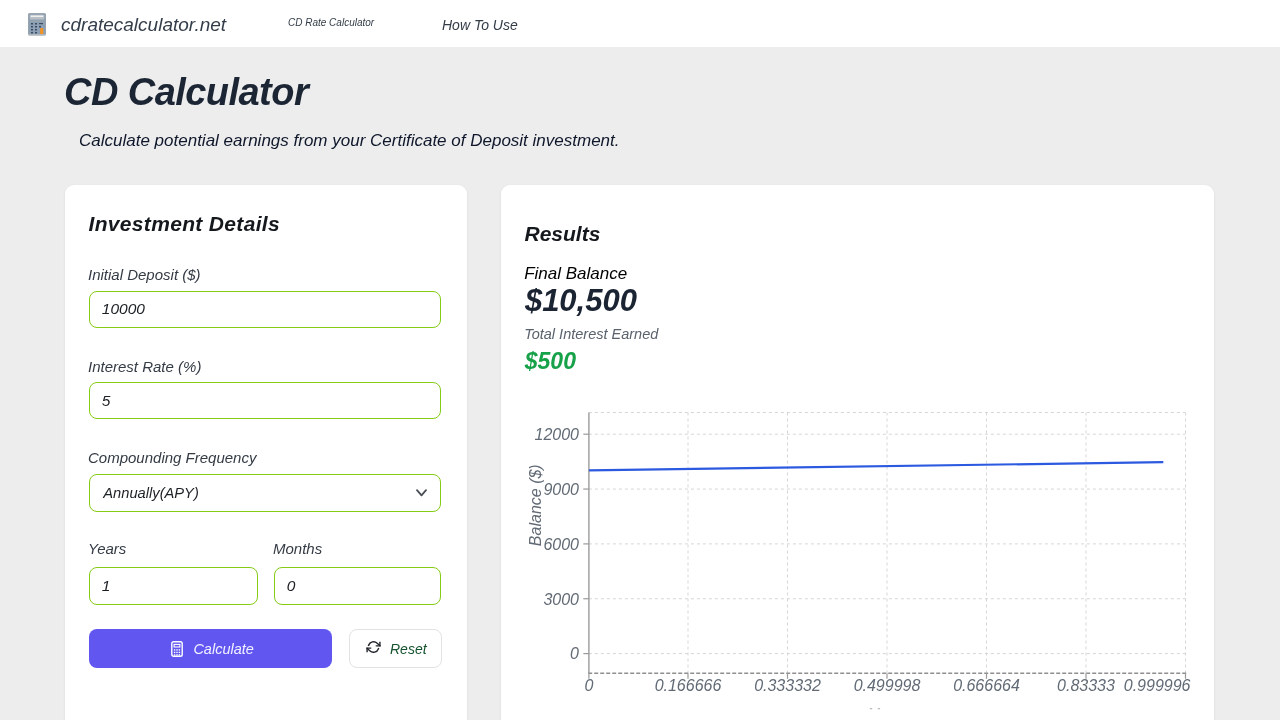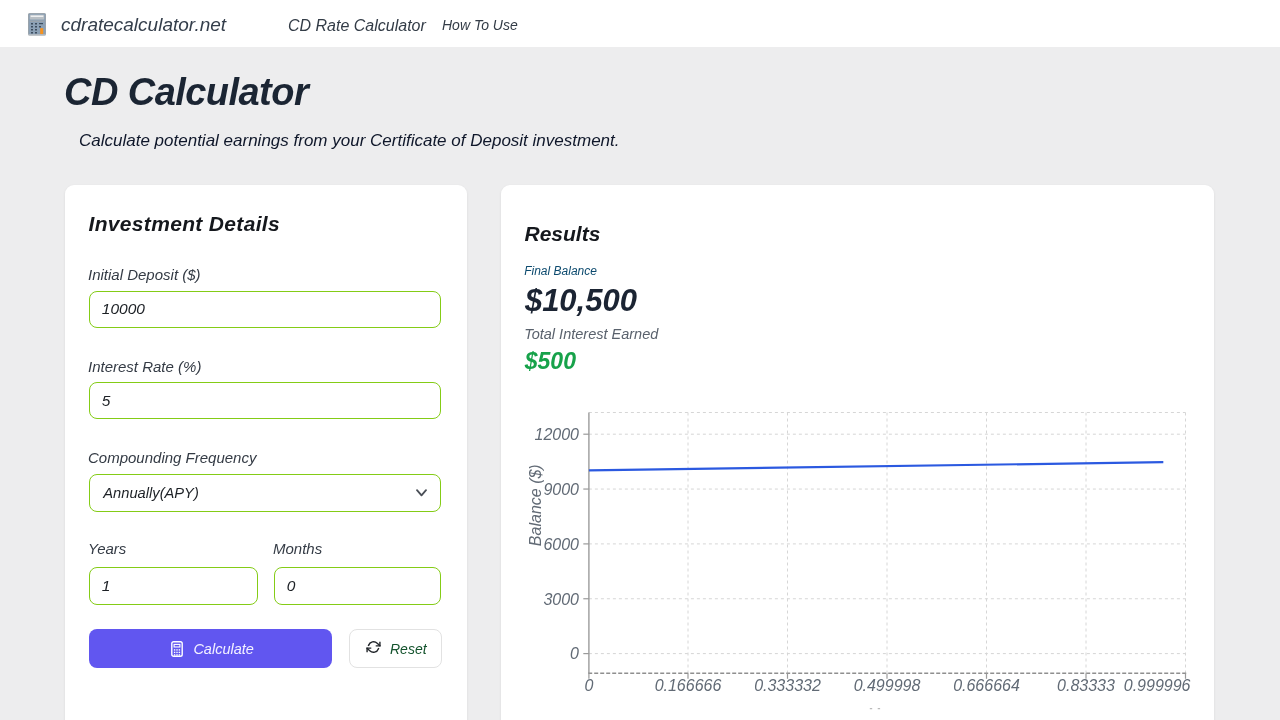--- a/index.html
+++ b/index.html
@@ -31,21 +31,21 @@
         <rect x="11" y="13" width="2" height="1.5"></rect>
       <rect x="3" y="16" width="2" height="1.5"></rect>
         <rect x="7" y="16" width="2" height="1.5"></rect>
       <rect x="3" y="19" width="2" height="1.5"></rect>
         <rect x="7" y="19" width="2" height="1.5"></rect>
     </g>
     <rect x="12.2" y="15.2" width="3" height="6" fill="#f6921e"></rect>
     <rect x="0.4" y="21.2" width="17.2" height="1.4" fill="#b9bfc4"></rect>
   </svg>
   <div class="abs" style="left:61px;top:14.7px;font-size:19px;color:#343e4b;">cdratecalculator.net</div>
-  <div class="abs" style="left:288px;top:18.2px;font-size:16px;color:#333c47;">CD Rate Calculator</div>
+  <div class="abs" style="left:288px;top:18.2px;font-size:10px;color:#333c47;">CD Rate Calculator</div>
   <div class="abs" style="left:442px;top:18.2px;font-size:14px;color:#333c47;">How To Use</div>
 
   <div class="abs" style="left:64px;top:72.9px;font-size:38px;font-weight:bold;letter-spacing:-0.55px;color:#1b2533;">CD Calculator</div>
   <div class="abs" style="left:79px;top:131.8px;font-size:17px;color:#0f172a;">Calculate potential earnings from your Certificate of Deposit investment.</div>
 
   <div class="card" style="left:65px;top:184.5px;width:401.5px;height:600px;">
     <div class="abs" style="left:23.5px;top:28.2px;font-size:21px;font-weight:bold;letter-spacing:0.33px;color:#15181d;">Investment Details</div>
 
     <div class="abs" style="left:23px;top:82.1px;font-size:15px;color:#343b45;">Initial Deposit ($)</div>
     <div class="inp" style="left:24.3px;top:106.3px;width:351.9px;height:37.3px;padding-left:11.5px;">
@@ -97,21 +97,21 @@
       <path d="M23 4v6h-6"></path>
         <path d="M1 20v-6h6"></path>
       <path d="M3.51 9a9 9 0 0 1 14.85-3.36L23 10"></path>
       <path d="M1 14l4.64 4.36A9 9 0 0 0 20.49 15"></path>
     </svg>
     <div class="abs" style="left:325px;top:457px;font-size:14px;color:#14532d;">Reset</div>
   </div>
 
   <div class="card" style="left:500.6px;top:184.5px;width:713.8px;height:600px;">
     <div class="abs" style="left:23.9px;top:28.2px;font-size:21px;font-weight:bold;color:#15181d;margin-top:10px;">Results</div>
-    <div class="abs" style="left:23.6px;top:80.4px;font-size:12px;color:#0c4a6e;">Final Balance</div>
+    <div class="abs" style="left:23.6px;top:80.4px;font-size:17px;color:#000000;">Final Balance</div>
     <div class="abs" style="left:24.3px;top:100.6px;font-size:31px;font-weight:bold;color:#1b2433;">$10,500</div>
     <div class="abs" style="left:23.6px;top:142.6px;font-size:14.5px;color:#5a626d;">Total Interest Earned</div>
     <div class="abs" style="left:24.2px;top:165.6px;font-size:23px;font-weight:bold;color:#17a24a;">$500</div>
   </div>
 
   <svg class="abs" style="left:500px;top:400px;" width="714" height="320" viewBox="500 400 714 320">
 
     <g stroke="#d6d6d6" stroke-width="1" stroke-dasharray="3,3" fill="none">
       <line x1="588.9" y1="434.2" x2="1185.5" y2="434.2"></line>
       <line x1="588.9" y1="489.05" x2="1185.5" y2="489.05"></line>

